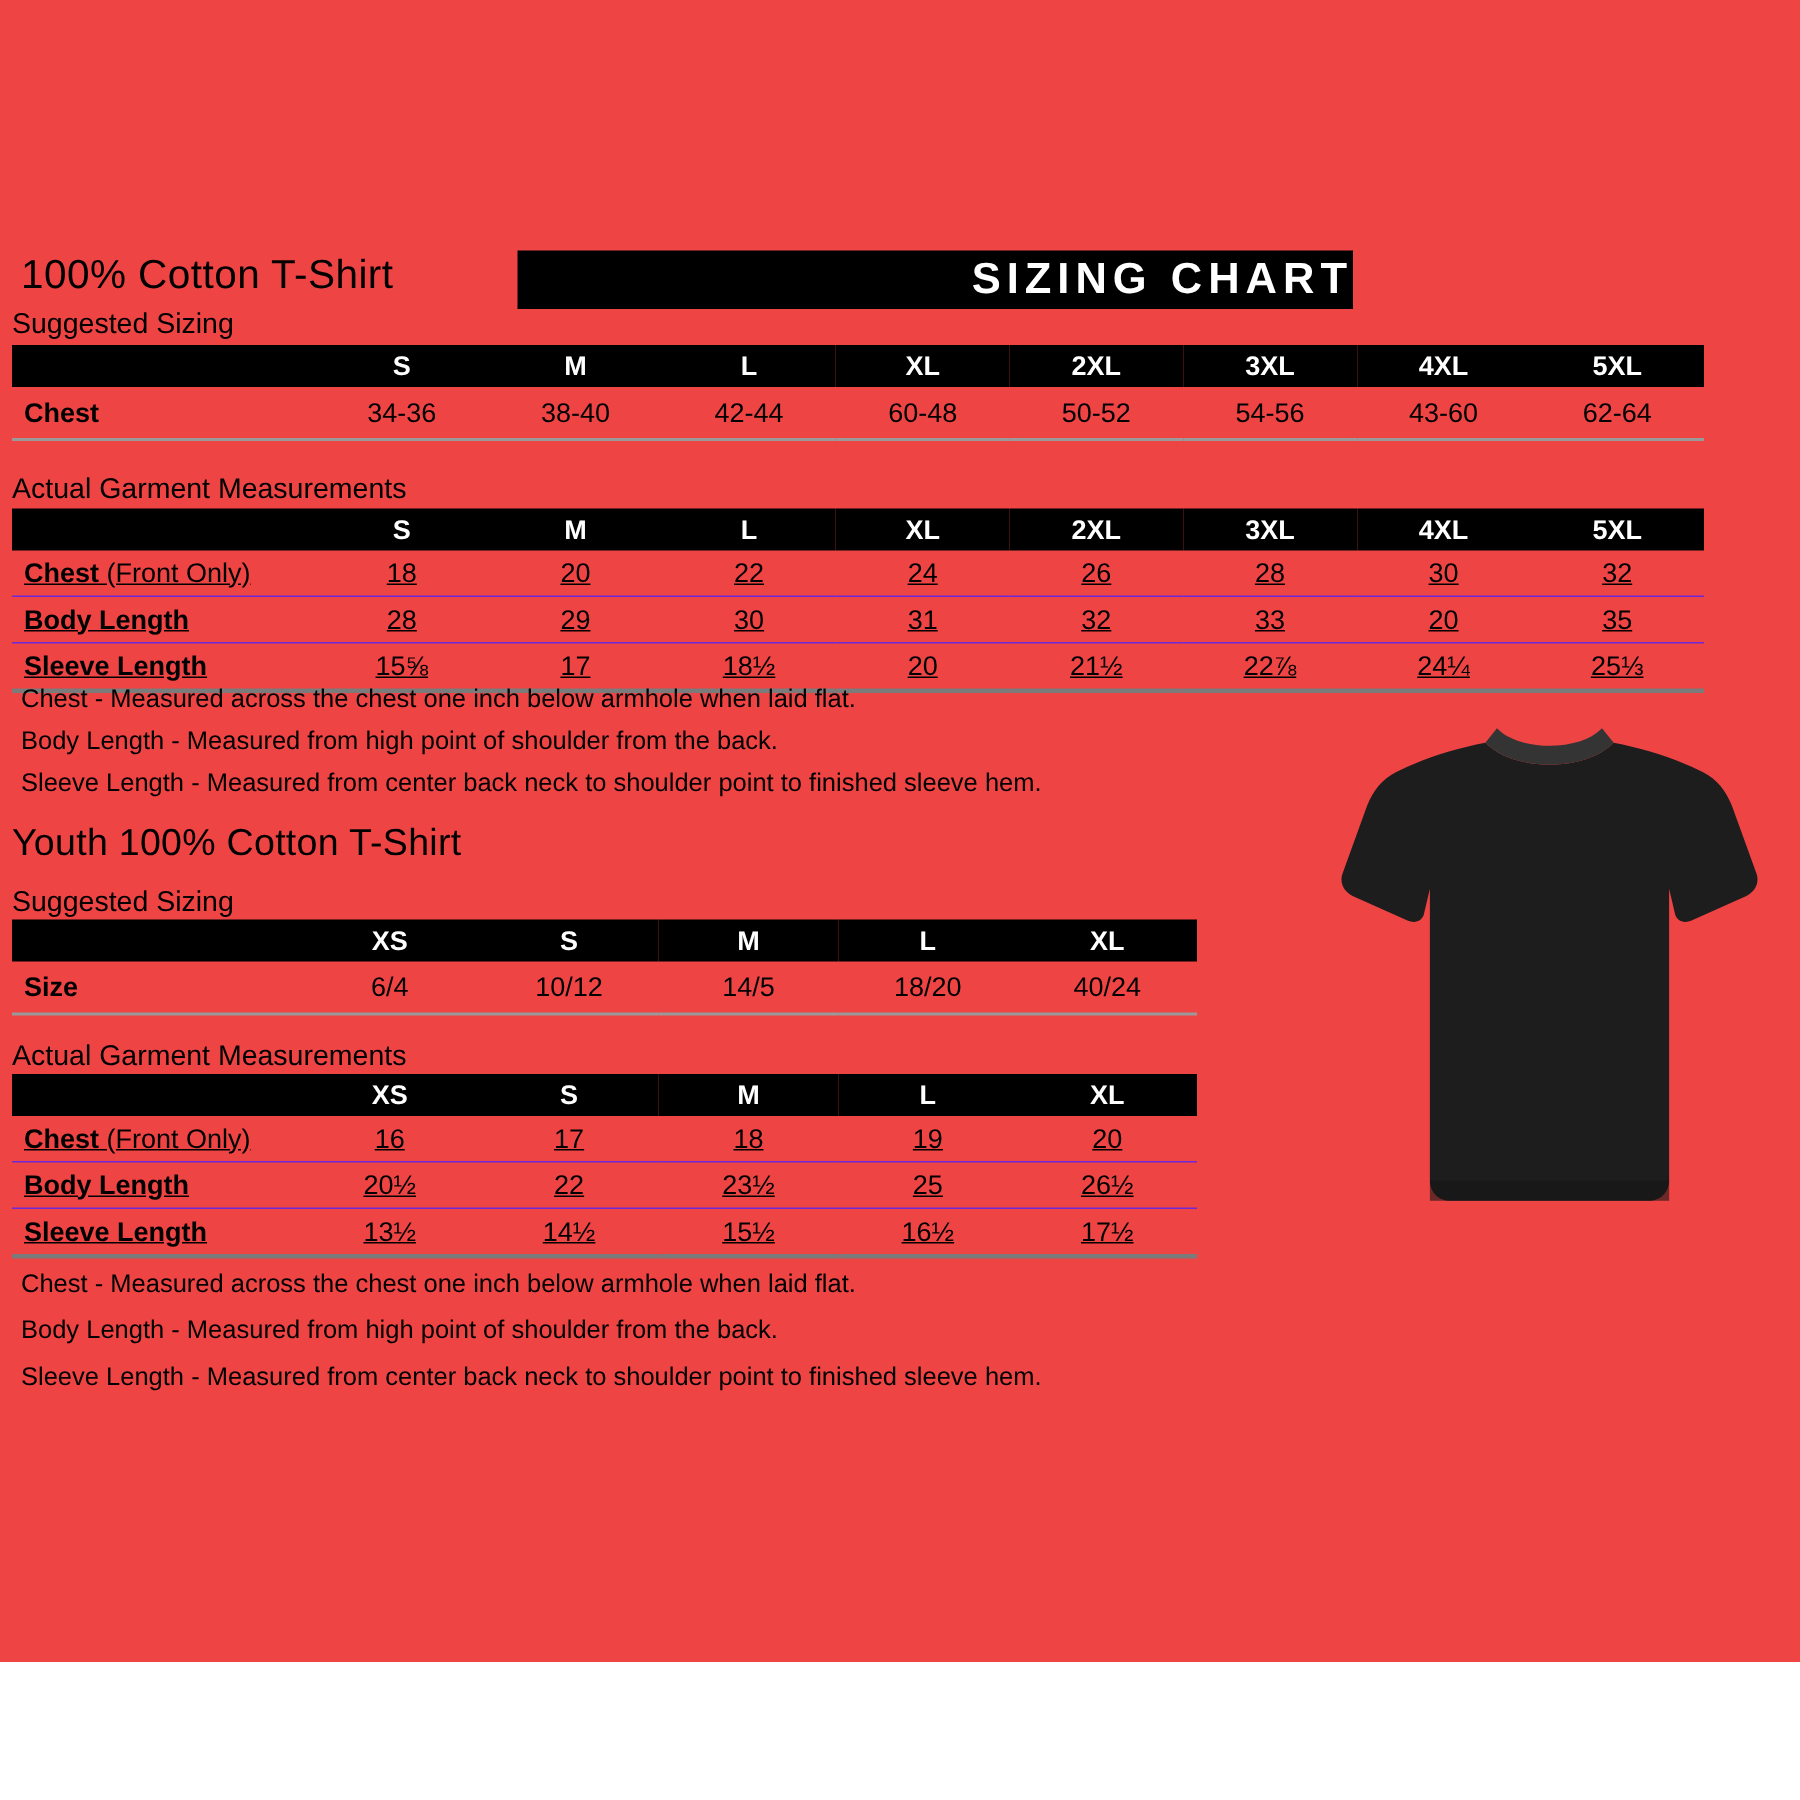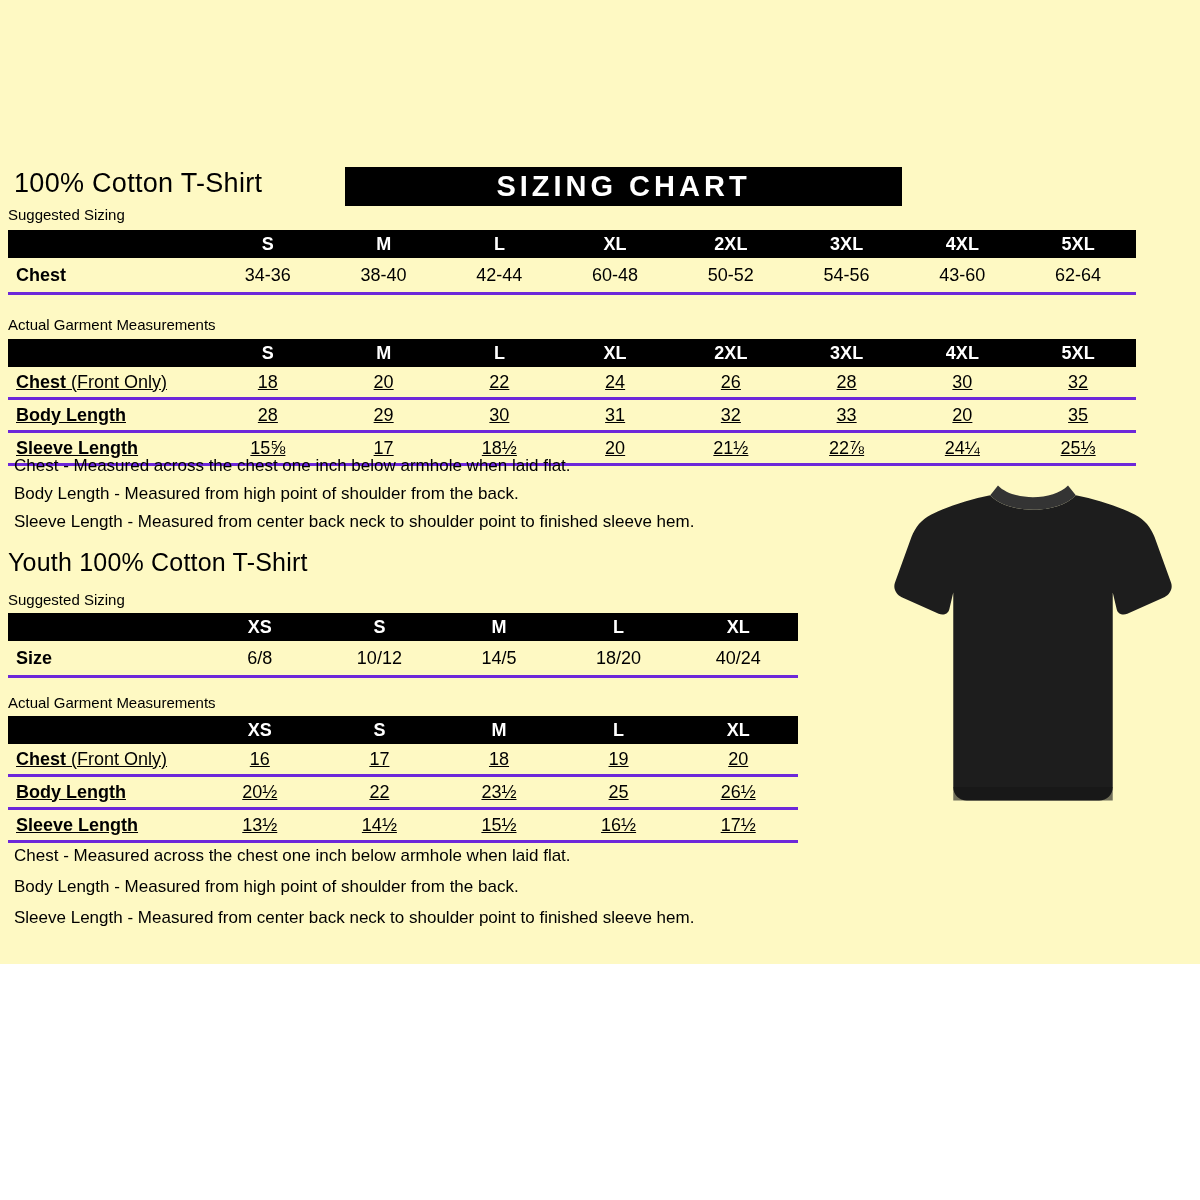--- a/index.html
+++ b/index.html
@@ -1,42 +1,42 @@
 <!DOCTYPE html>
 <html><head>
 <meta charset="utf-8">
 <style>
   html,body{margin:0;padding:0;}
   body{width:1200px;height:1200px;background:#ffffff;color:#000;
        font-family:"Liberation Sans","DejaVu Sans",sans-serif;}
-  .page{position:relative;width:1200px;height:964px;overflow:hidden;background:#fef9c3;}
+  .page{position:relative;width:1200px;height:1108px;overflow:hidden;background:#ef4444;}
   .abs{position:absolute;}
 
   #adult-title{left:14px;top:168px;font-size:27px;letter-spacing:.3px;}
   #banner{left:345px;top:167px;width:557px;height:39px;background:#000;color:#fff;
-          font-weight:bold;font-size:29px;letter-spacing:4px;text-align:center;line-height:39px;}
+          font-weight:bold;font-size:29px;letter-spacing:4px;text-align:right;line-height:39px;}
   #youth-title{left:8px;top:548px;font-size:25px;font-weight:normal;letter-spacing:.2px;}
 
-  .section-label{font-size:15px;}
+  .section-label{font-size:19px;}
   #sug1{left:8px;top:206px;}
   #act1{left:8px;top:316px;}
   #sug2{left:8px;top:591px;}
   #act2{left:8px;top:694px;}
 
   table{border-collapse:collapse;table-layout:fixed;}
   #table-adult-suggested{left:8px;top:230px;}
   #table-adult-actual{left:8px;top:339px;}
   #table-youth-suggested{left:8px;top:613px;}
   #table-youth-actual{left:8px;top:716px;}
   .t-adult{width:1128px;}
   .t-youth{width:790px;}
   th{background:#000;color:#fff;font-size:18px;height:26px;text-align:center;font-weight:bold;}
   .t-adult th.row-label{width:200px;}
   .t-youth th.row-label{width:190px;}
-  td{font-size:18px;text-align:center;border-bottom:3px solid #6d28d9;margin-left:36px;}
+  td{font-size:18px;text-align:center;border-bottom:1px solid #6d28d9;margin-left:36px;}
   .t-suggested td{height:32px;}
   .t-actual td{height:28px;text-decoration:underline;}
   td.row-label{text-align:left;padding-left:8px;font-weight:bold;}
   td.row-label .sfx{font-weight:normal;}
   .t-actual{border-bottom:3px solid #7b7b7b;}
   .t-suggested{border-bottom:2px solid #9a9a9a;}
 
   .notes{font-size:17px;}
   .notes p{margin:0 0 4px 0;line-height:24px;}
   #notes-adult{left:14px;top:454px;}
@@ -151,21 +151,21 @@
           <th>XS</th>
           <th>S</th>
           <th>M</th>
           <th>L</th>
           <th>XL</th>
         </tr>
       </thead>
       <tbody>
         <tr>
           <td class="row-label"><span class="lbl">Size</span></td>
-          <td>6/8</td>
+          <td>6/4</td>
           <td>10/12</td>
           <td>14/5</td>
           <td>18/20</td>
           <td>40/24</td>
         </tr>
       </tbody>
     </table>
 
   <div class="abs section-label" id="act2">Actual Garment Measurements</div>
   <table class="abs t-youth t-actual" id="table-youth-actual">

